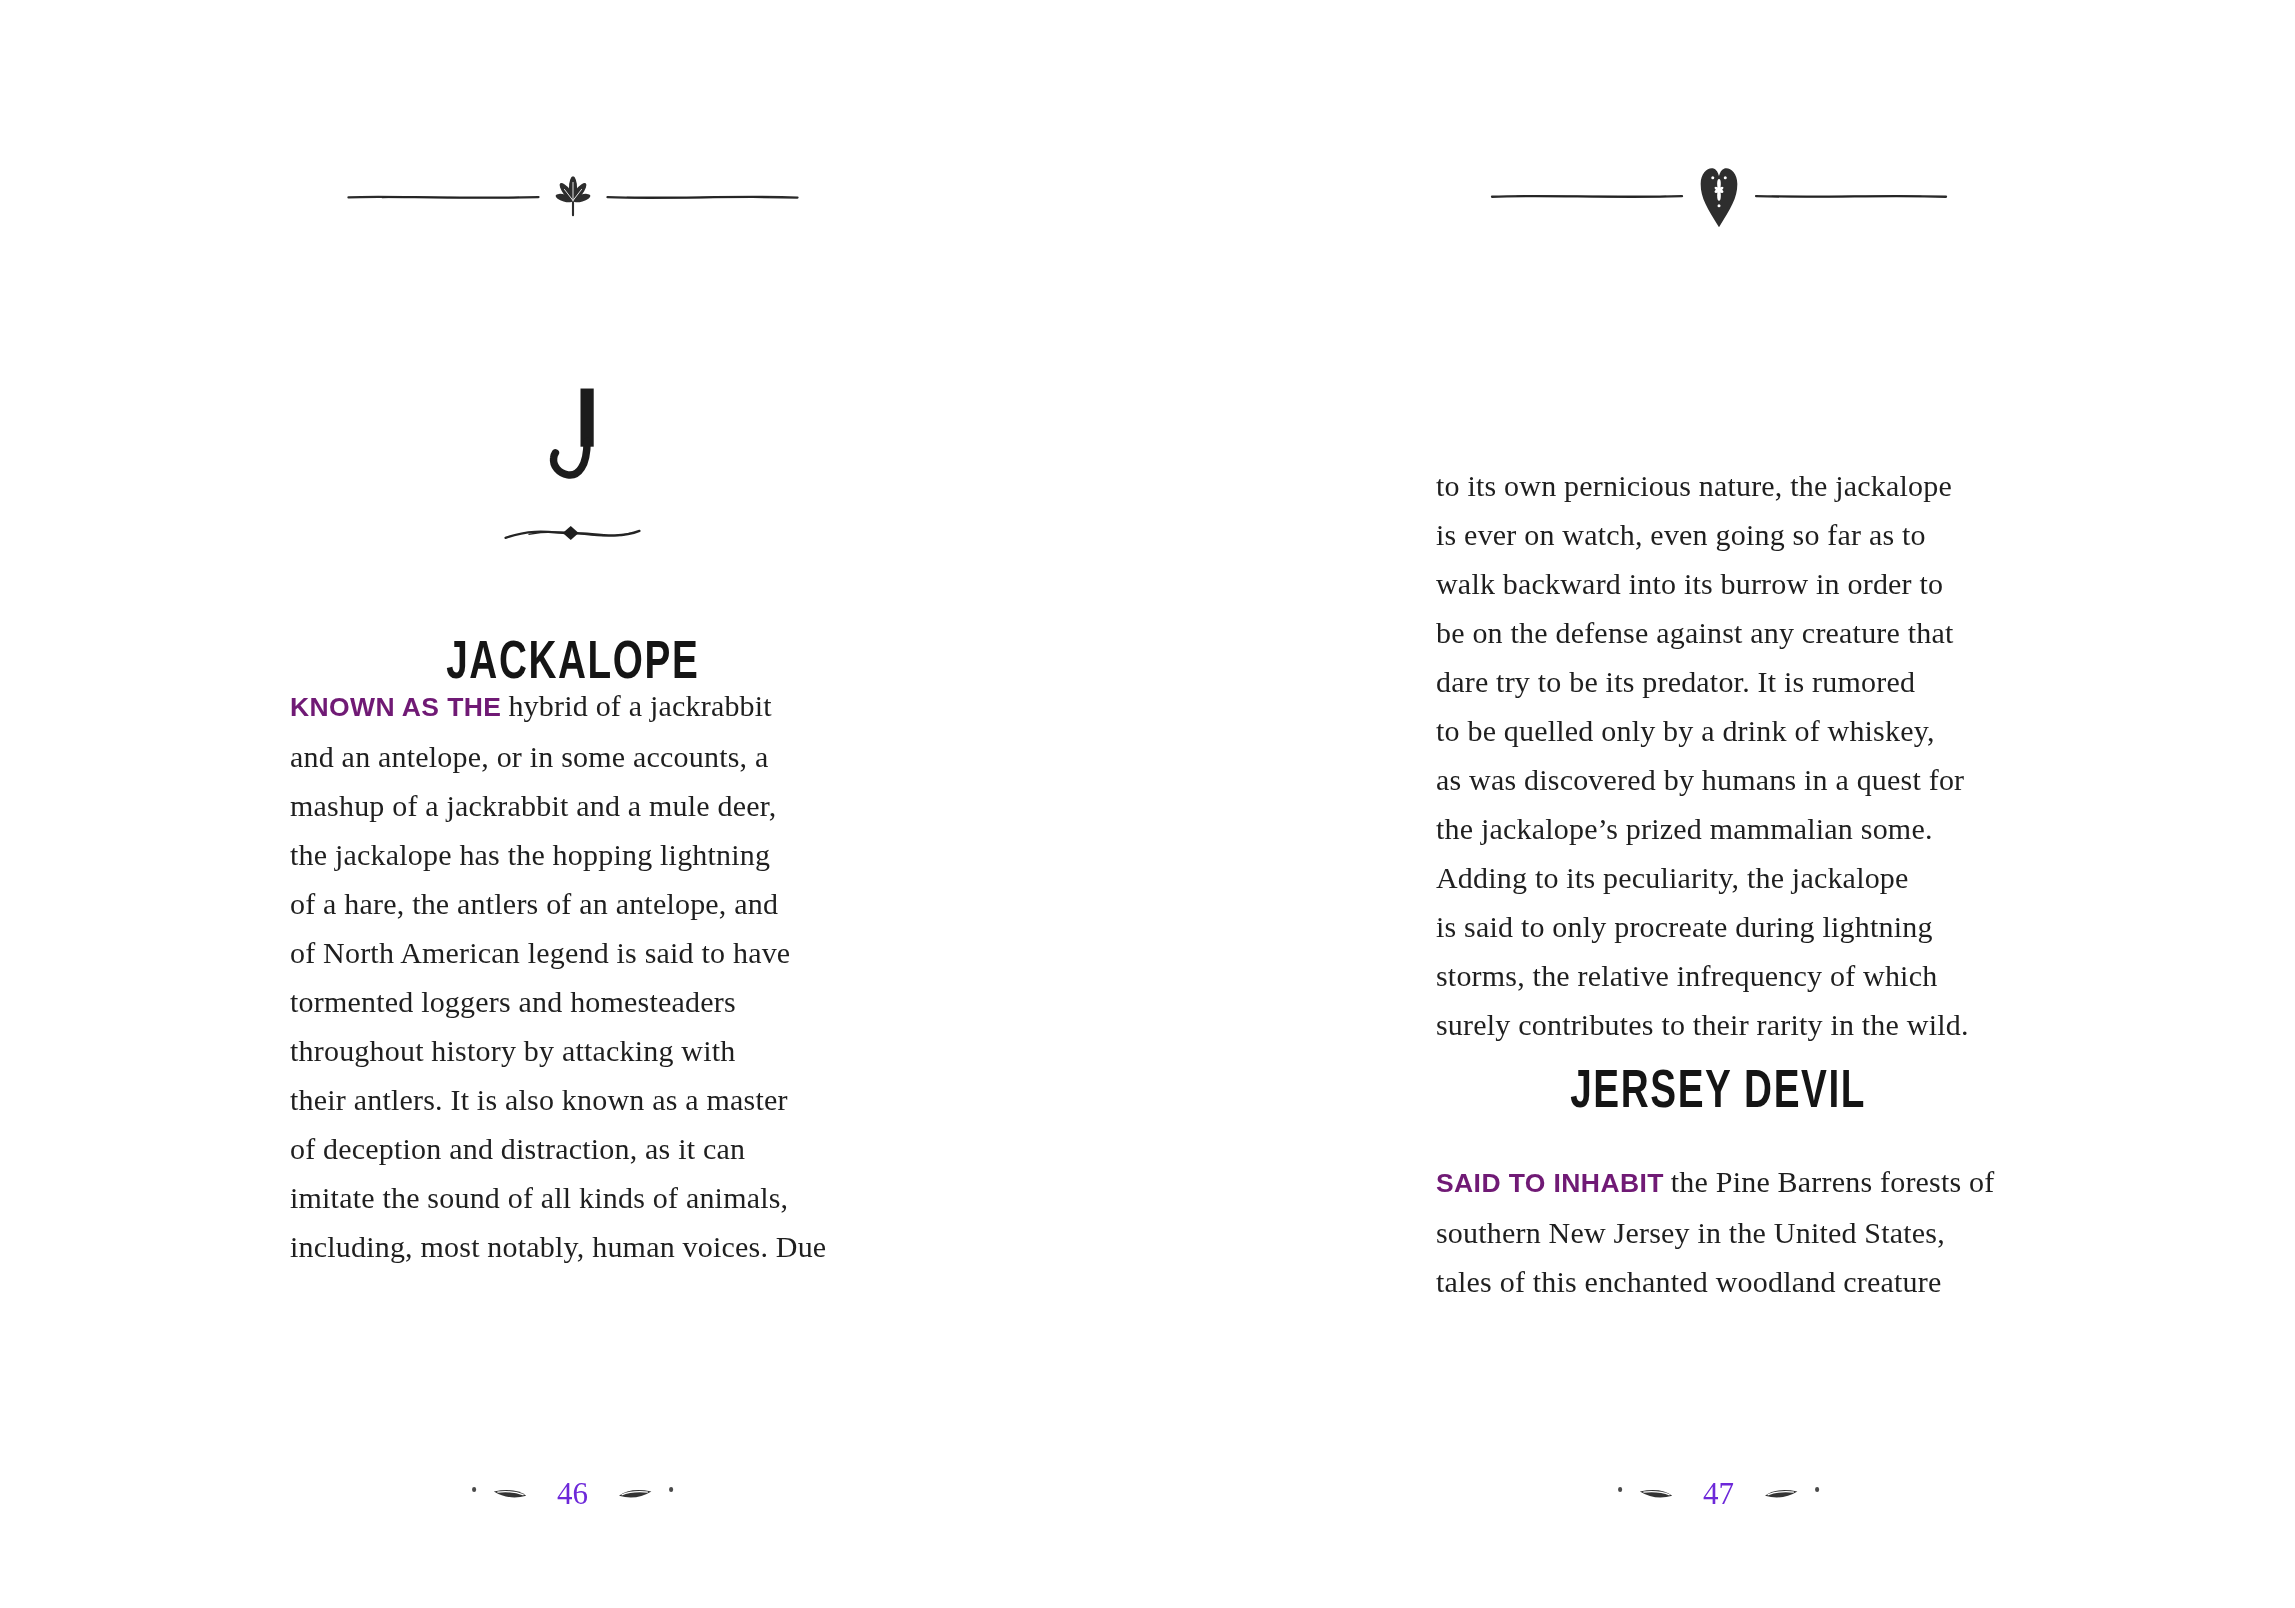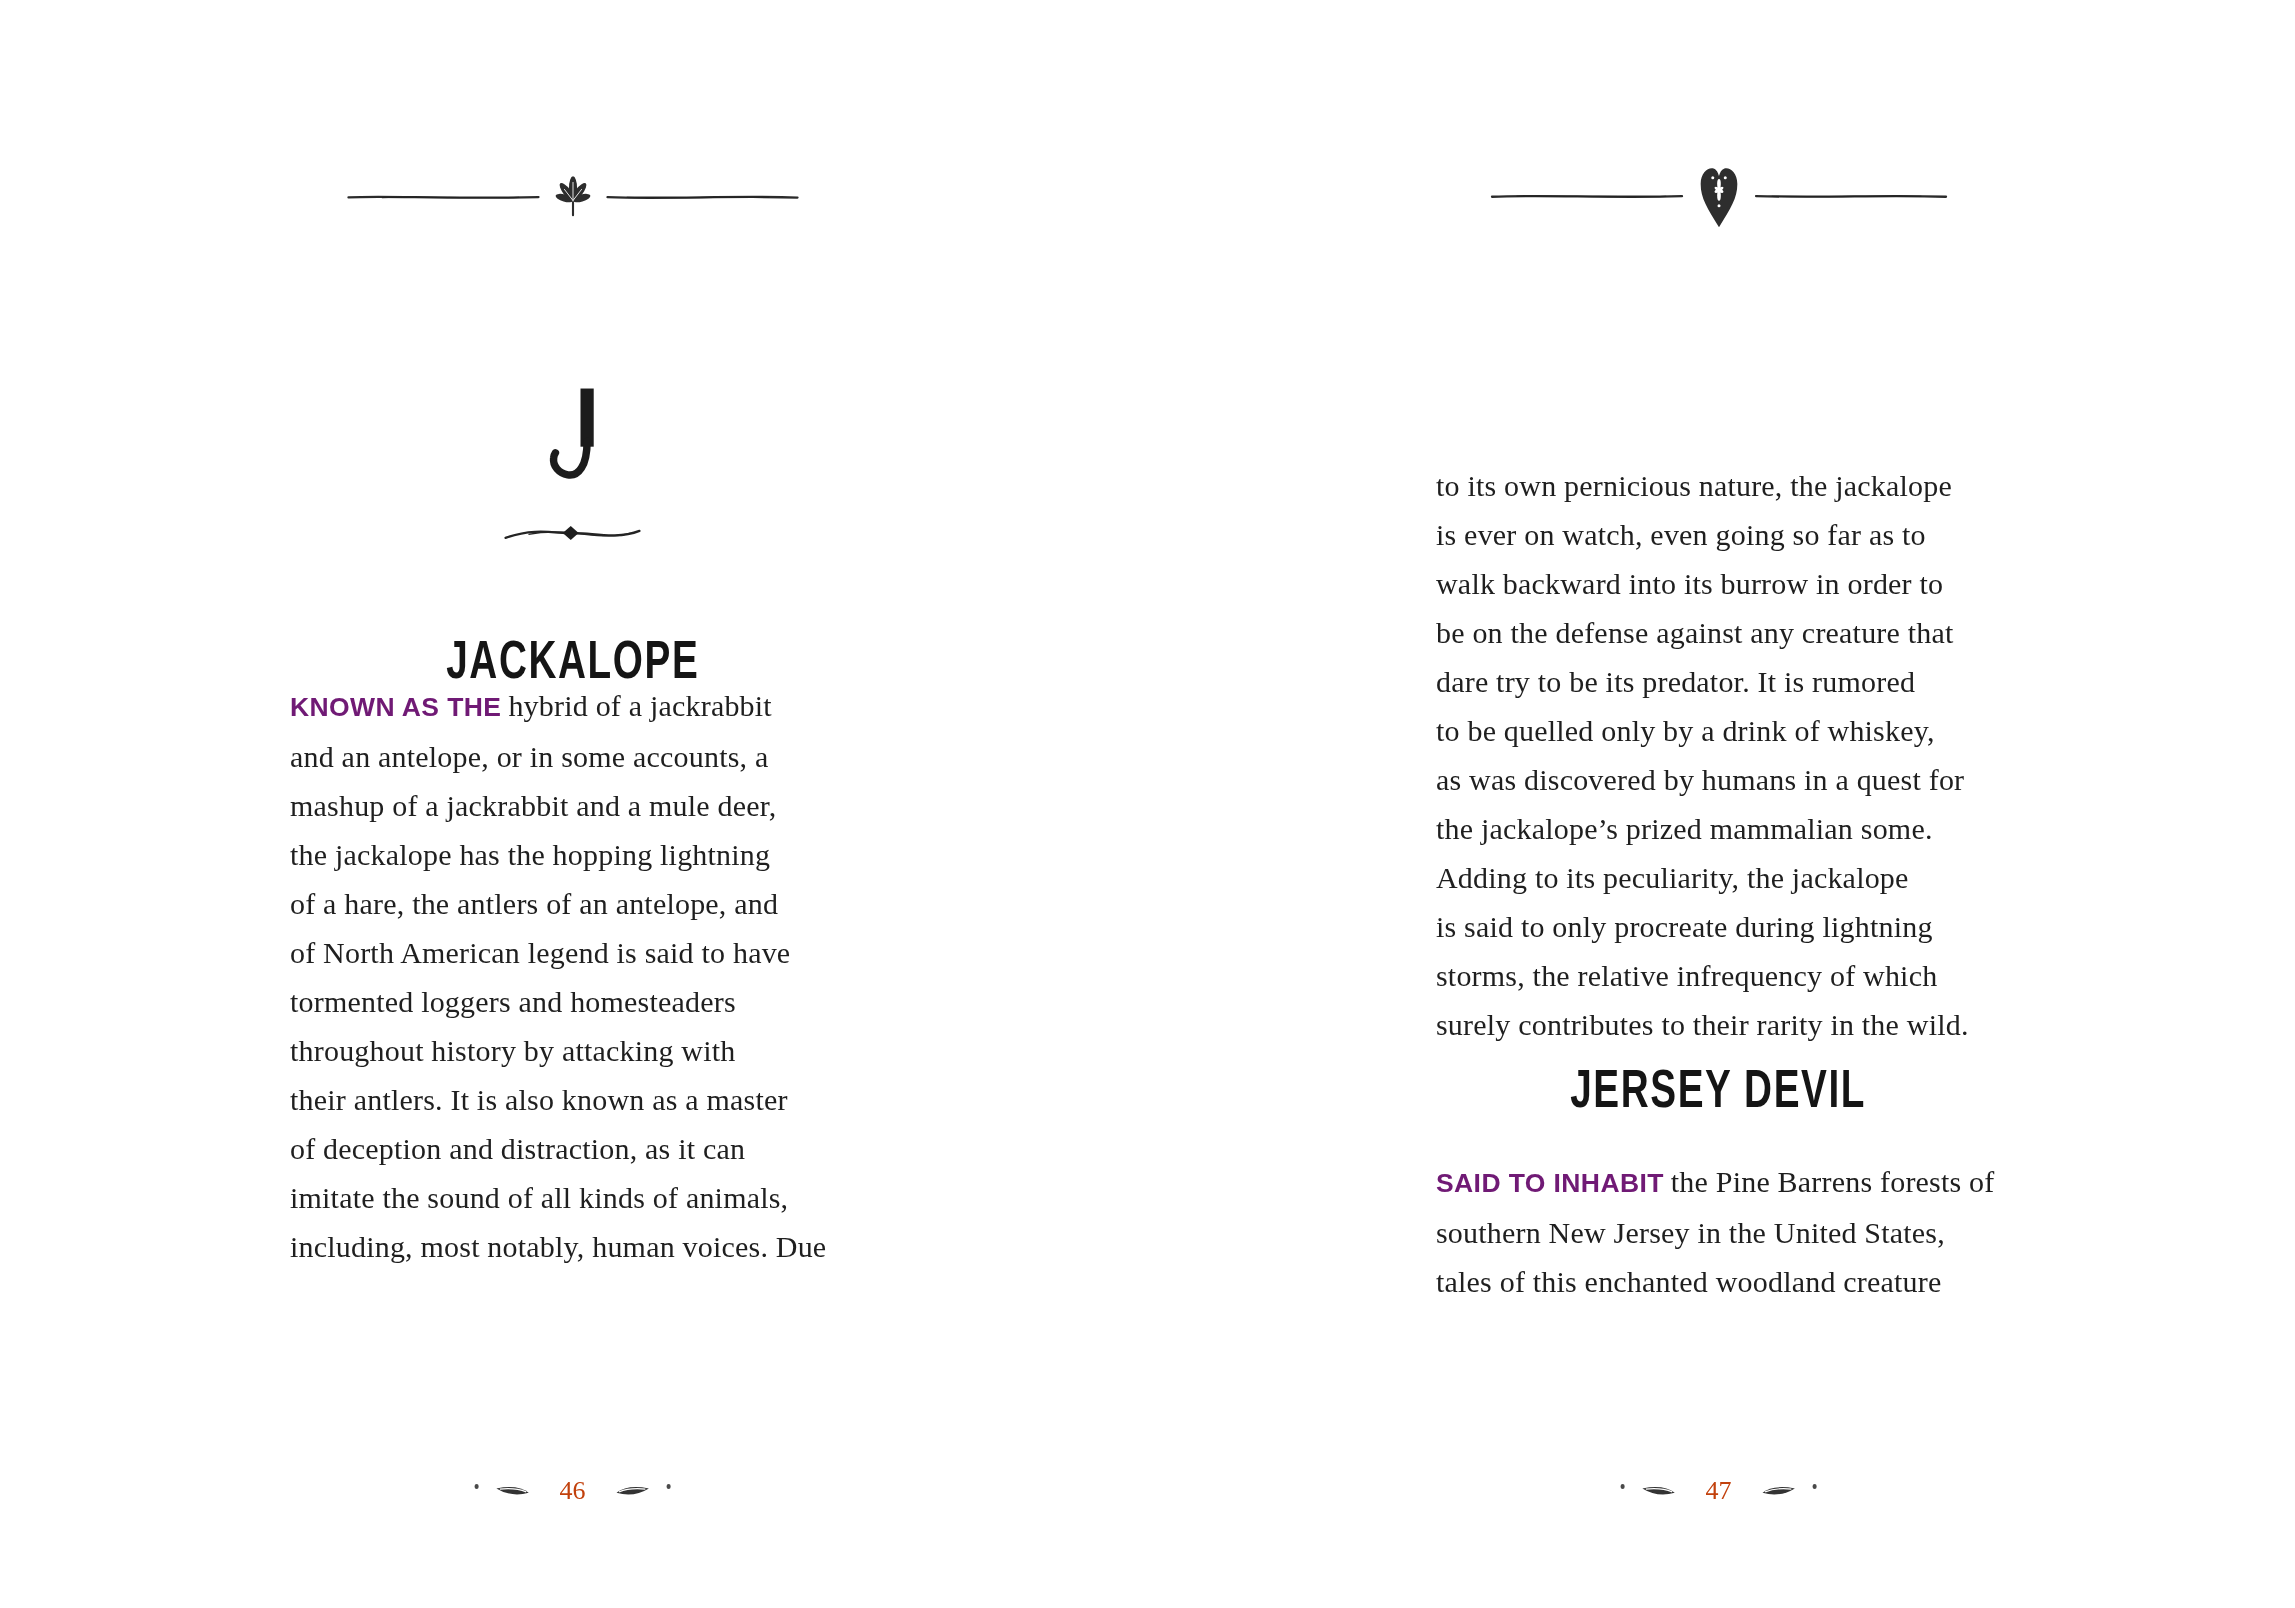--- a/index.html
+++ b/index.html
@@ -58,21 +58,21 @@
   }
 
   
   .footer{
     position:absolute;left:50%;transform:translateX(-50%);
     top:1476px;
     display:flex;align-items:center;gap:16px;
   }
   .footer .page-num{
     font-family:"Liberation Serif", serif;
-    font-size:26px;color:#c2410c;
+    font-size:31px;color:#6d28d9;
     margin:0 14px;
   }
   .footer svg{display:block;}
   .dot{width:4.4px;height:4.4px;border-radius:50%;background:#4a4a4a;margin-bottom:8.8px;}
   .mirror{transform:scaleX(-1);}
 </style>
 </head>
 <body>
 
 <div class="spread">

